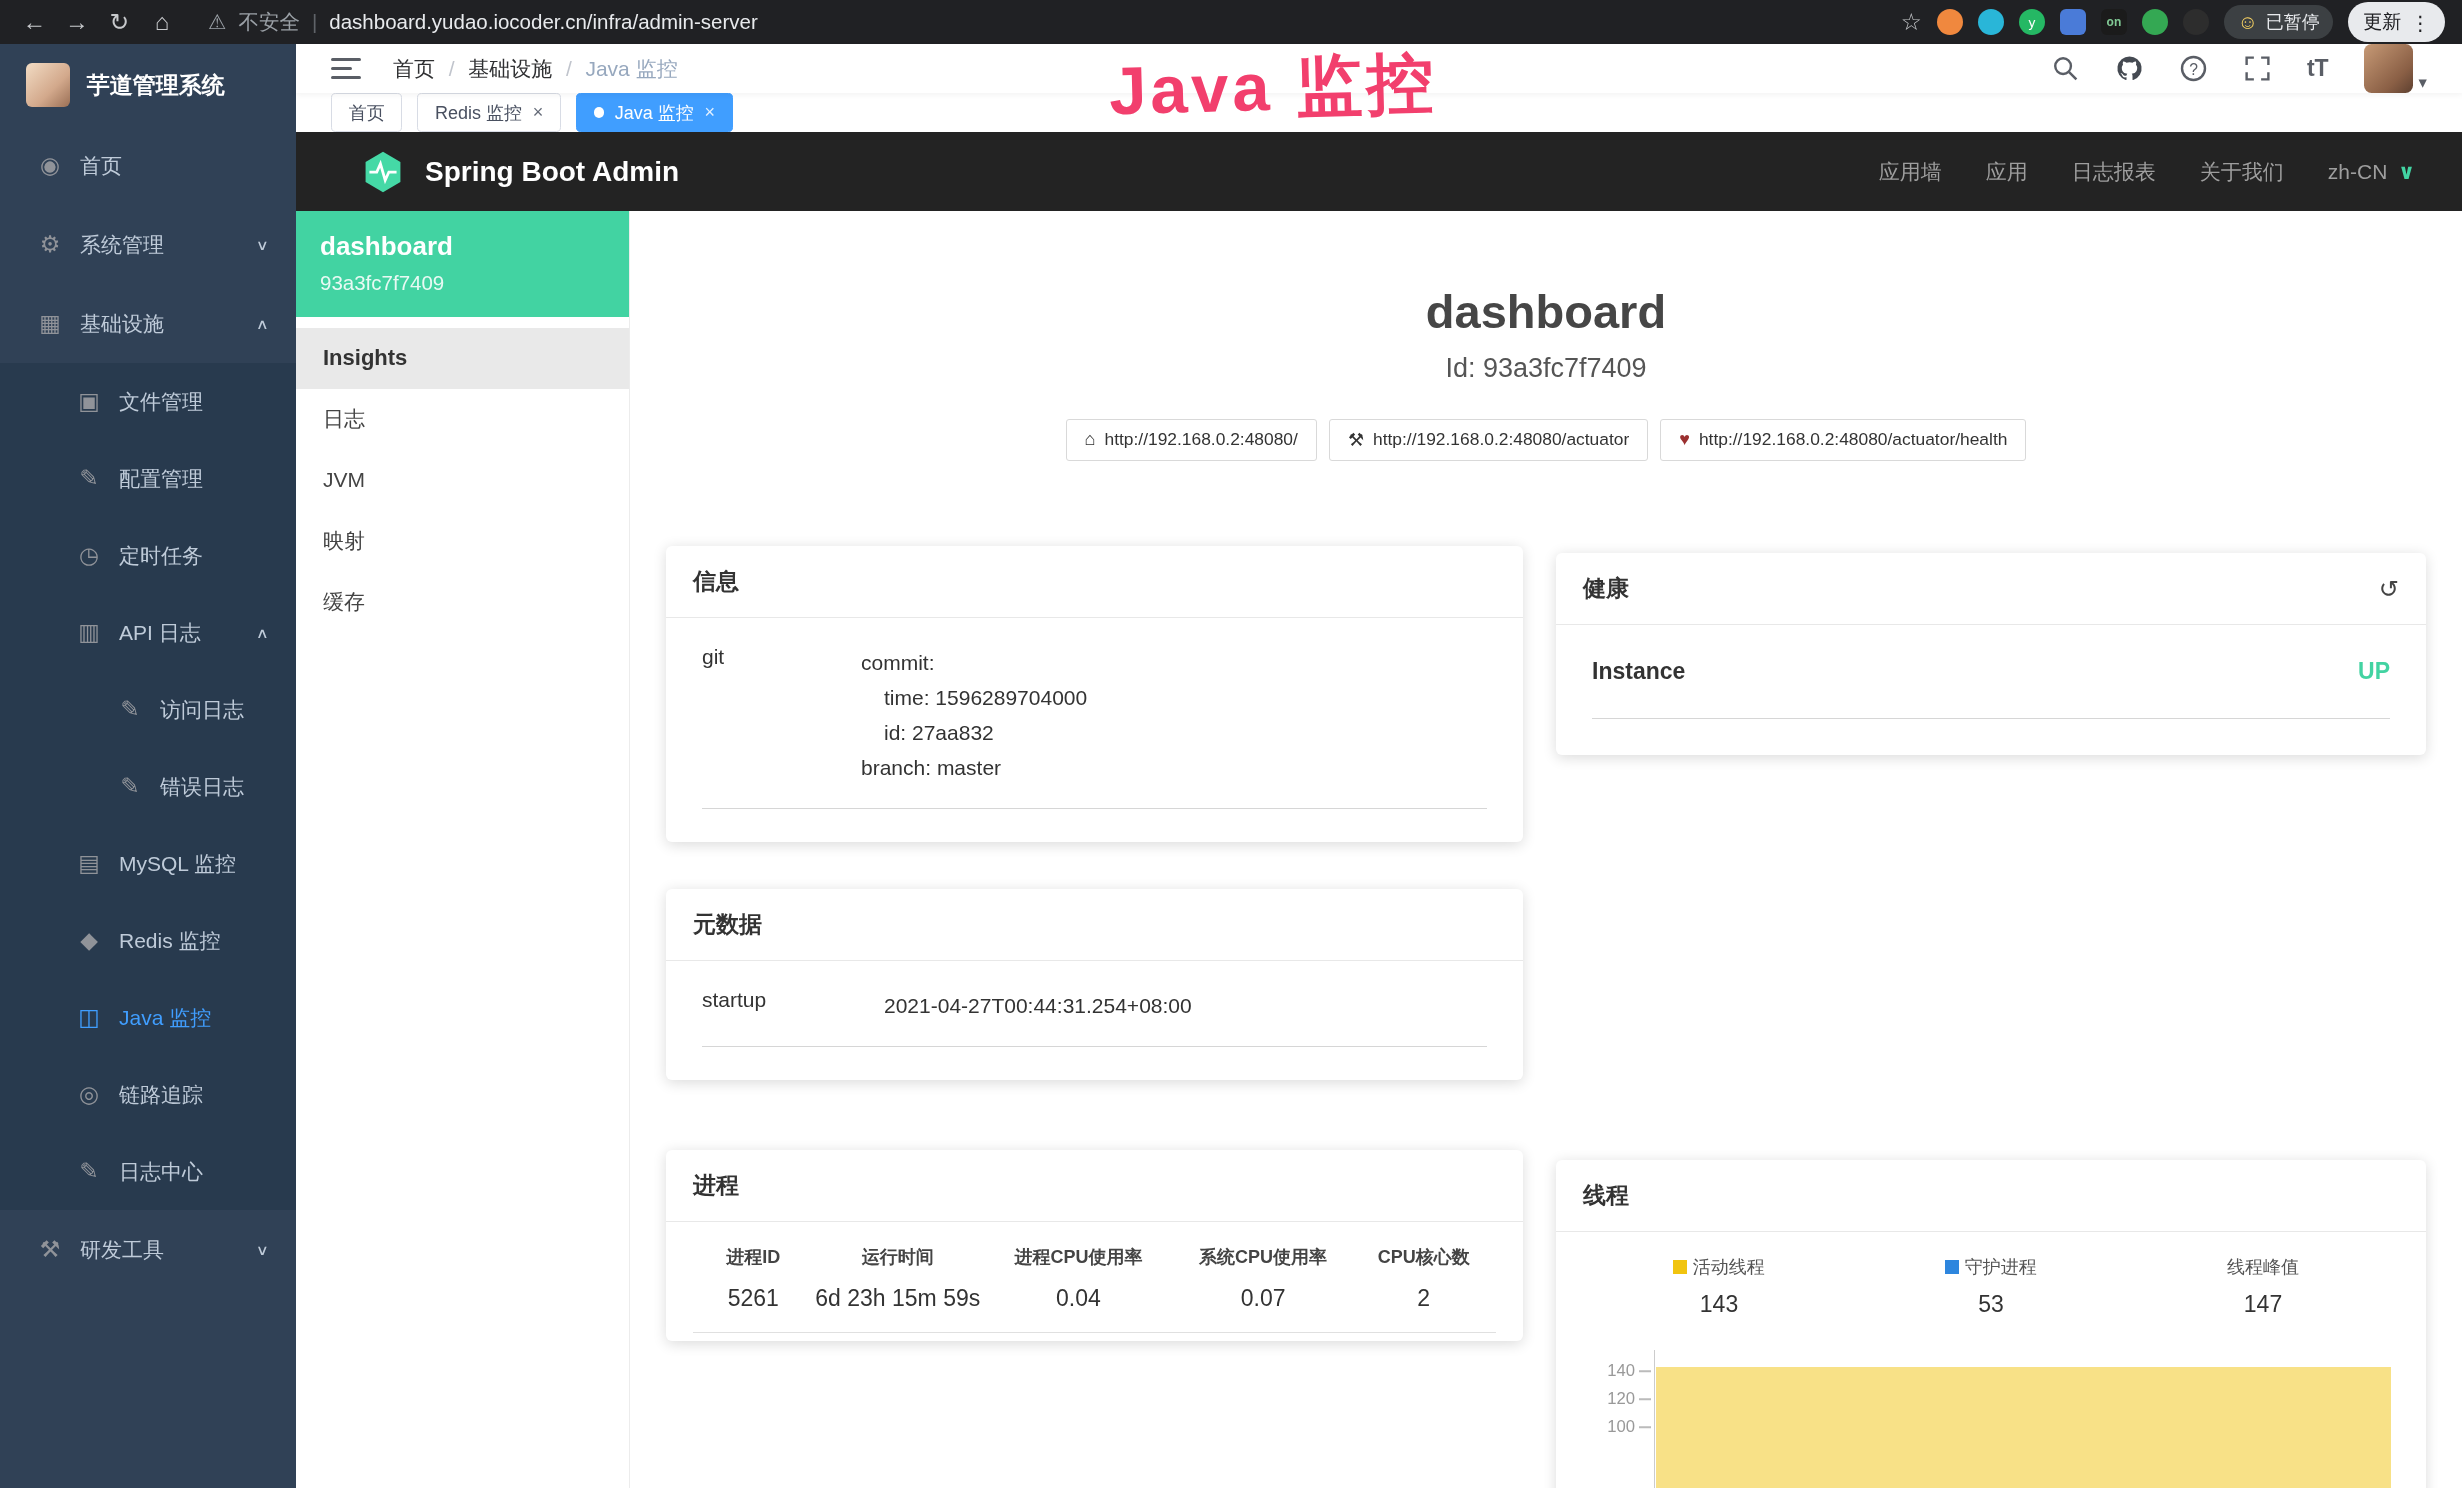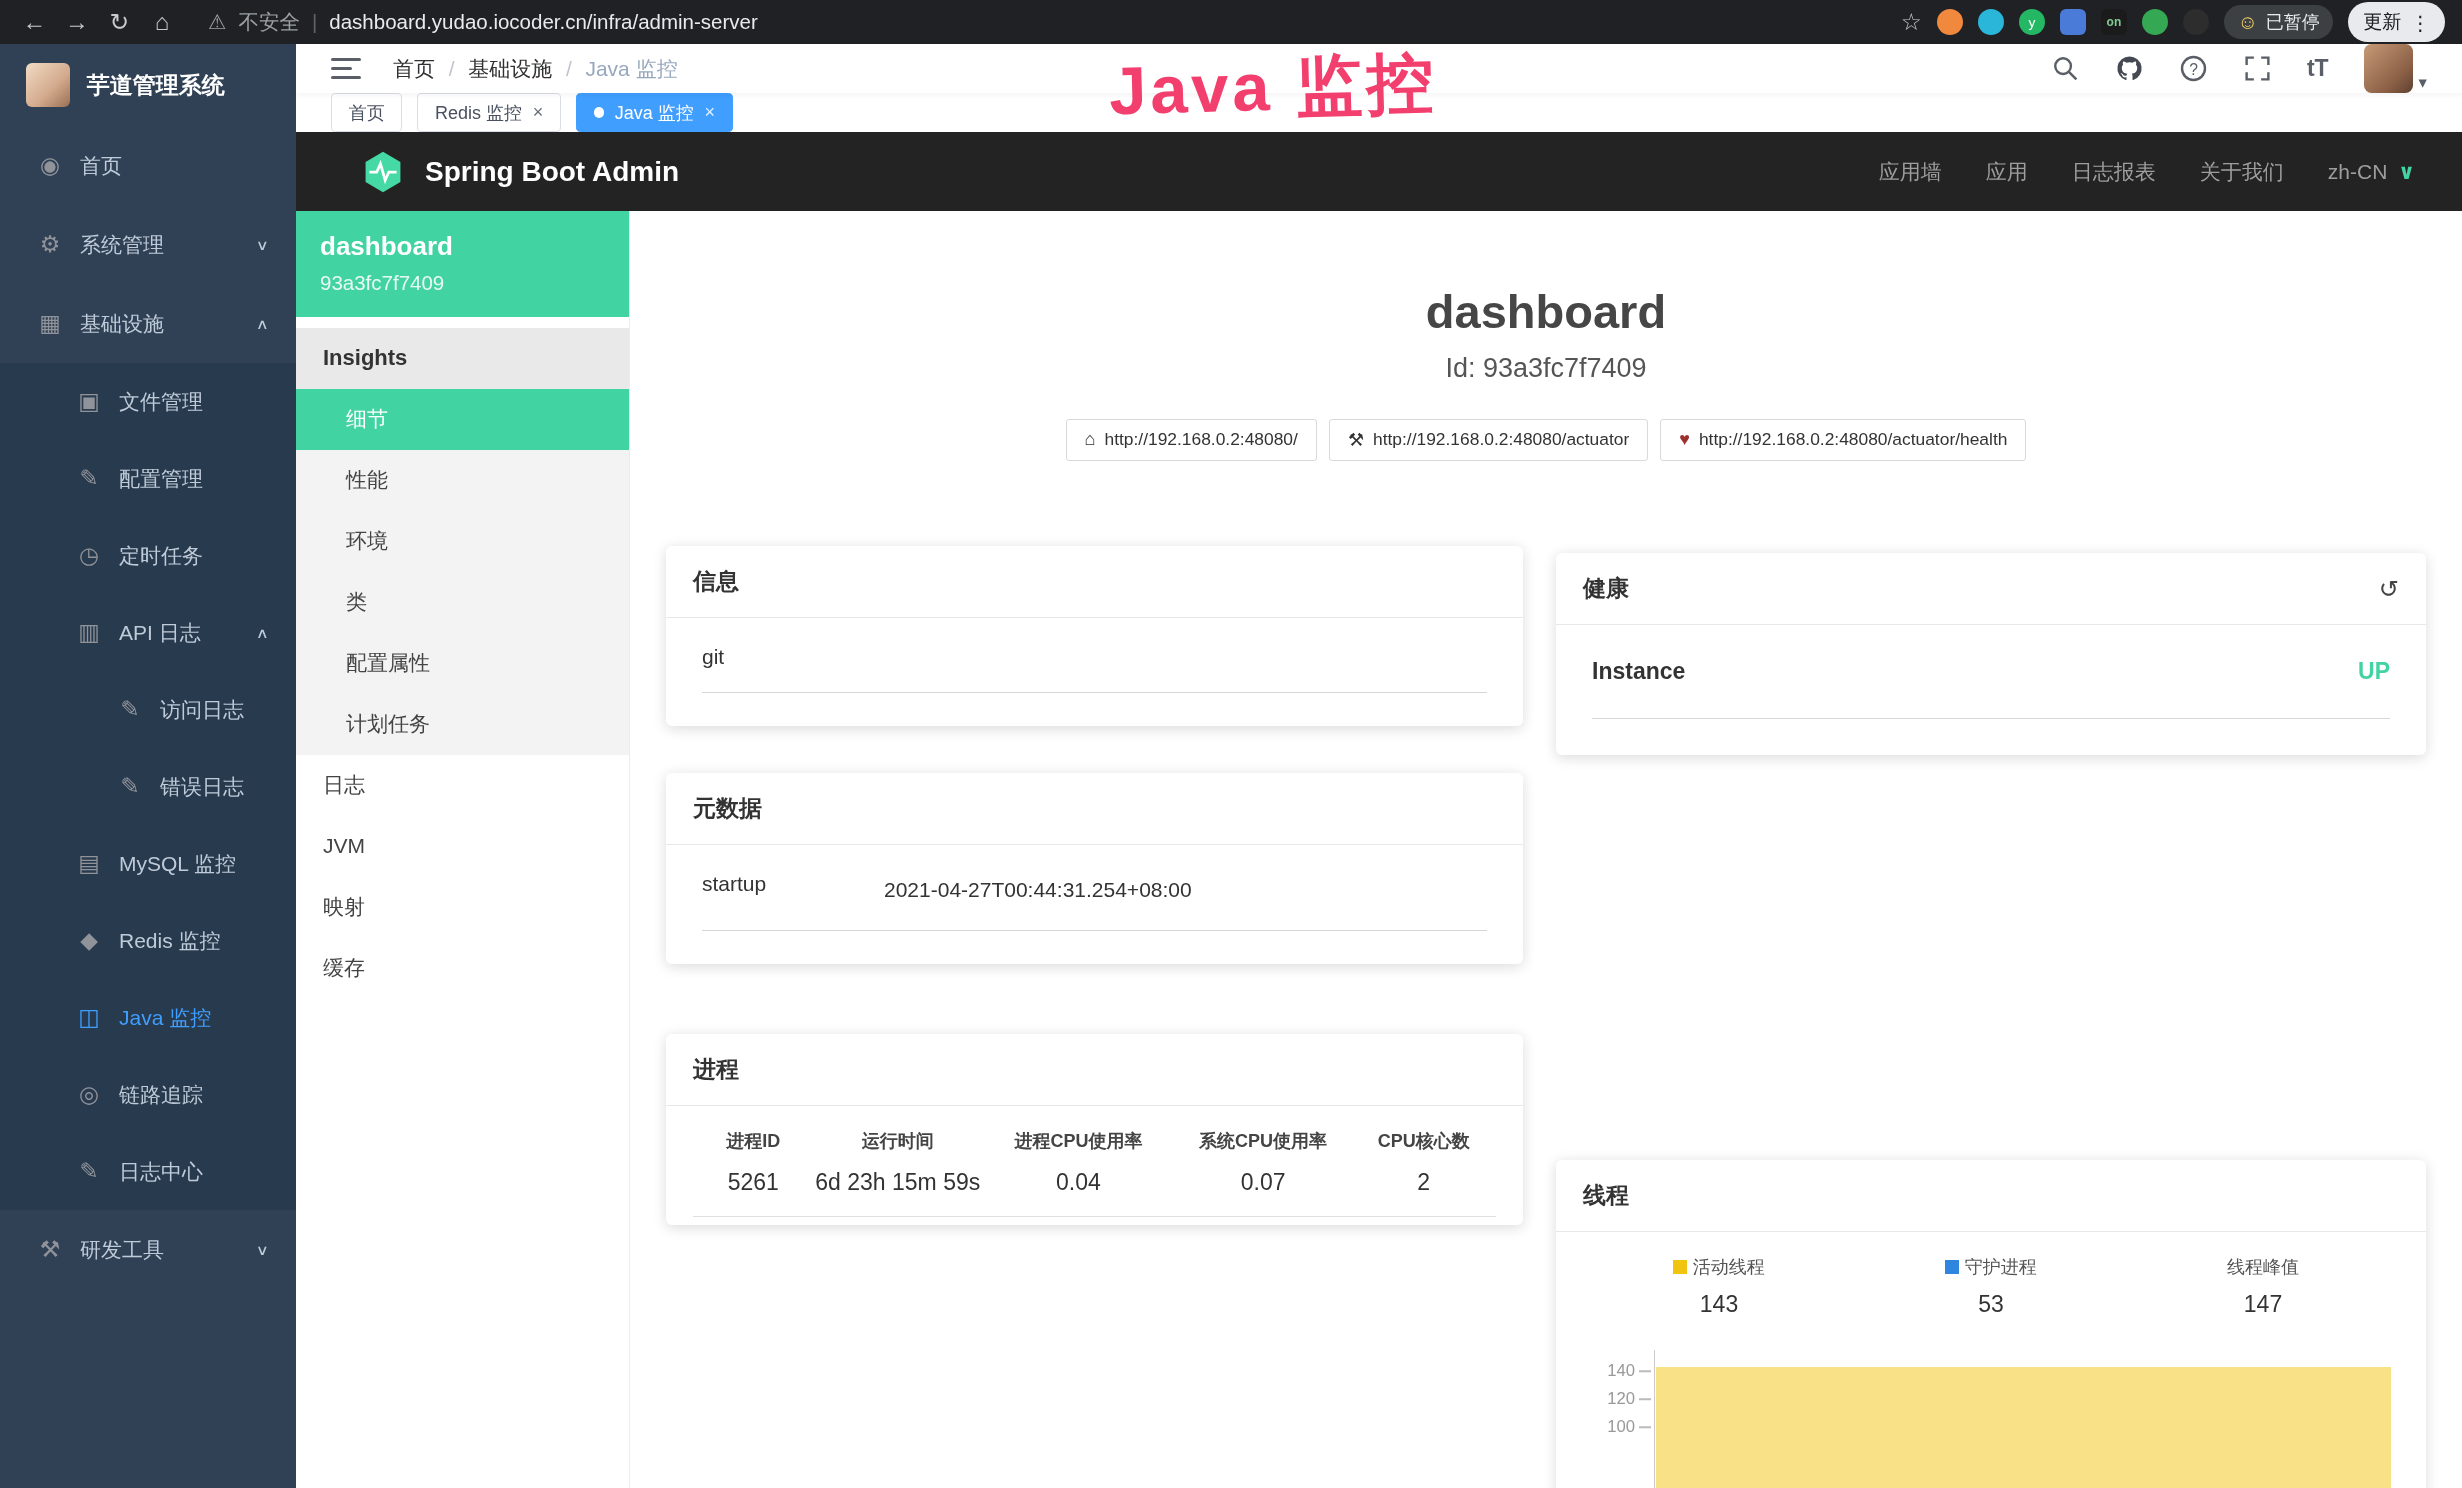--- a/index.html
+++ b/index.html
@@ -329,28 +329,20 @@
         </div>
 
         <div class="sba-b">
 
           <aside class="ssb">
             <div class="ssb-head">
               <div class="ssb-name">dashboard</div>
               <div class="ssb-id">93a3fc7f7409</div>
             </div>
             <div class="ins-row">Insights</div>
-            <div class="ins-list">
-              <div class="s-item active">细节</div>
-              <div class="s-item">性能</div>
-              <div class="s-item">环境</div>
-              <div class="s-item">类</div>
-              <div class="s-item">配置属性</div>
-              <div class="s-item">计划任务</div>
-            </div>
             <div class="top-items">
               <div class="s-item">日志</div>
               <div class="s-item">JVM</div>
               <div class="s-item">映射</div>
               <div class="s-item">缓存</div>
             </div>
           </aside>
 
           <main class="sba-m">
             <div class="m-head">
@@ -375,20 +367,26 @@
             <div class="cards">
 
               <div class="colL">
                 <div class="card">
                   <div class="c-head">
                     <span>信息</span>
                   </div>
                   <div class="c-body">
                     <div class="kv">
                       <span class="k">git</span>
+                      <div class="v">
+                        <div>commit:</div>
+                        <div class="ind">time: 1596289704000</div>
+                        <div class="ind">id: 27aa832</div>
+                        <div>branch: master</div>
+                      </div>
                     </div>
                   </div>
                 </div>
 
                 <div class="card mt62">
                   <div class="c-head">
                     <span>元数据</span>
                   </div>
                   <div class="c-body">
                     <div class="kv">

